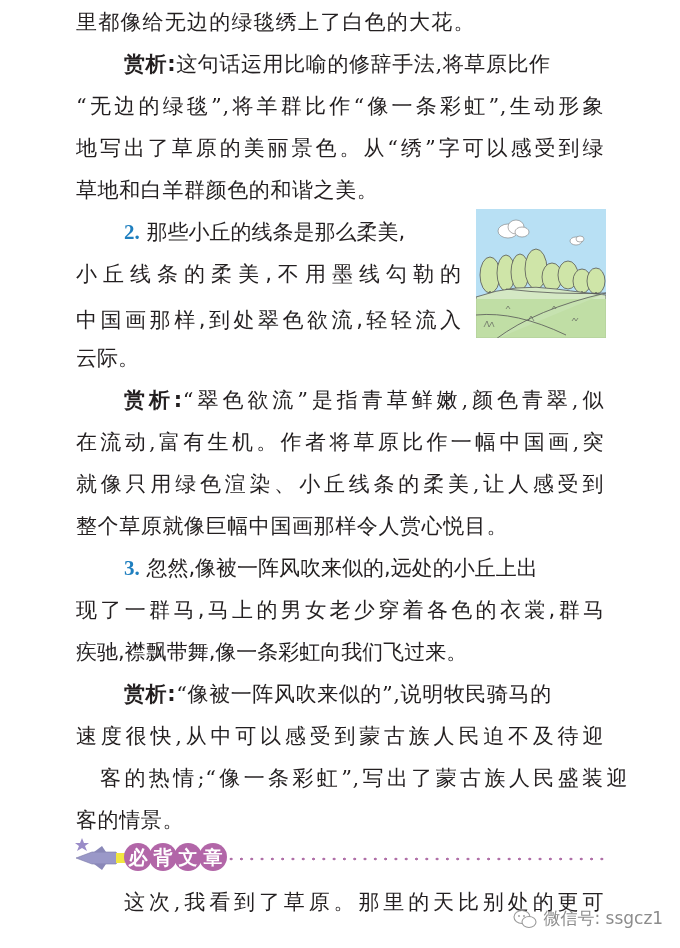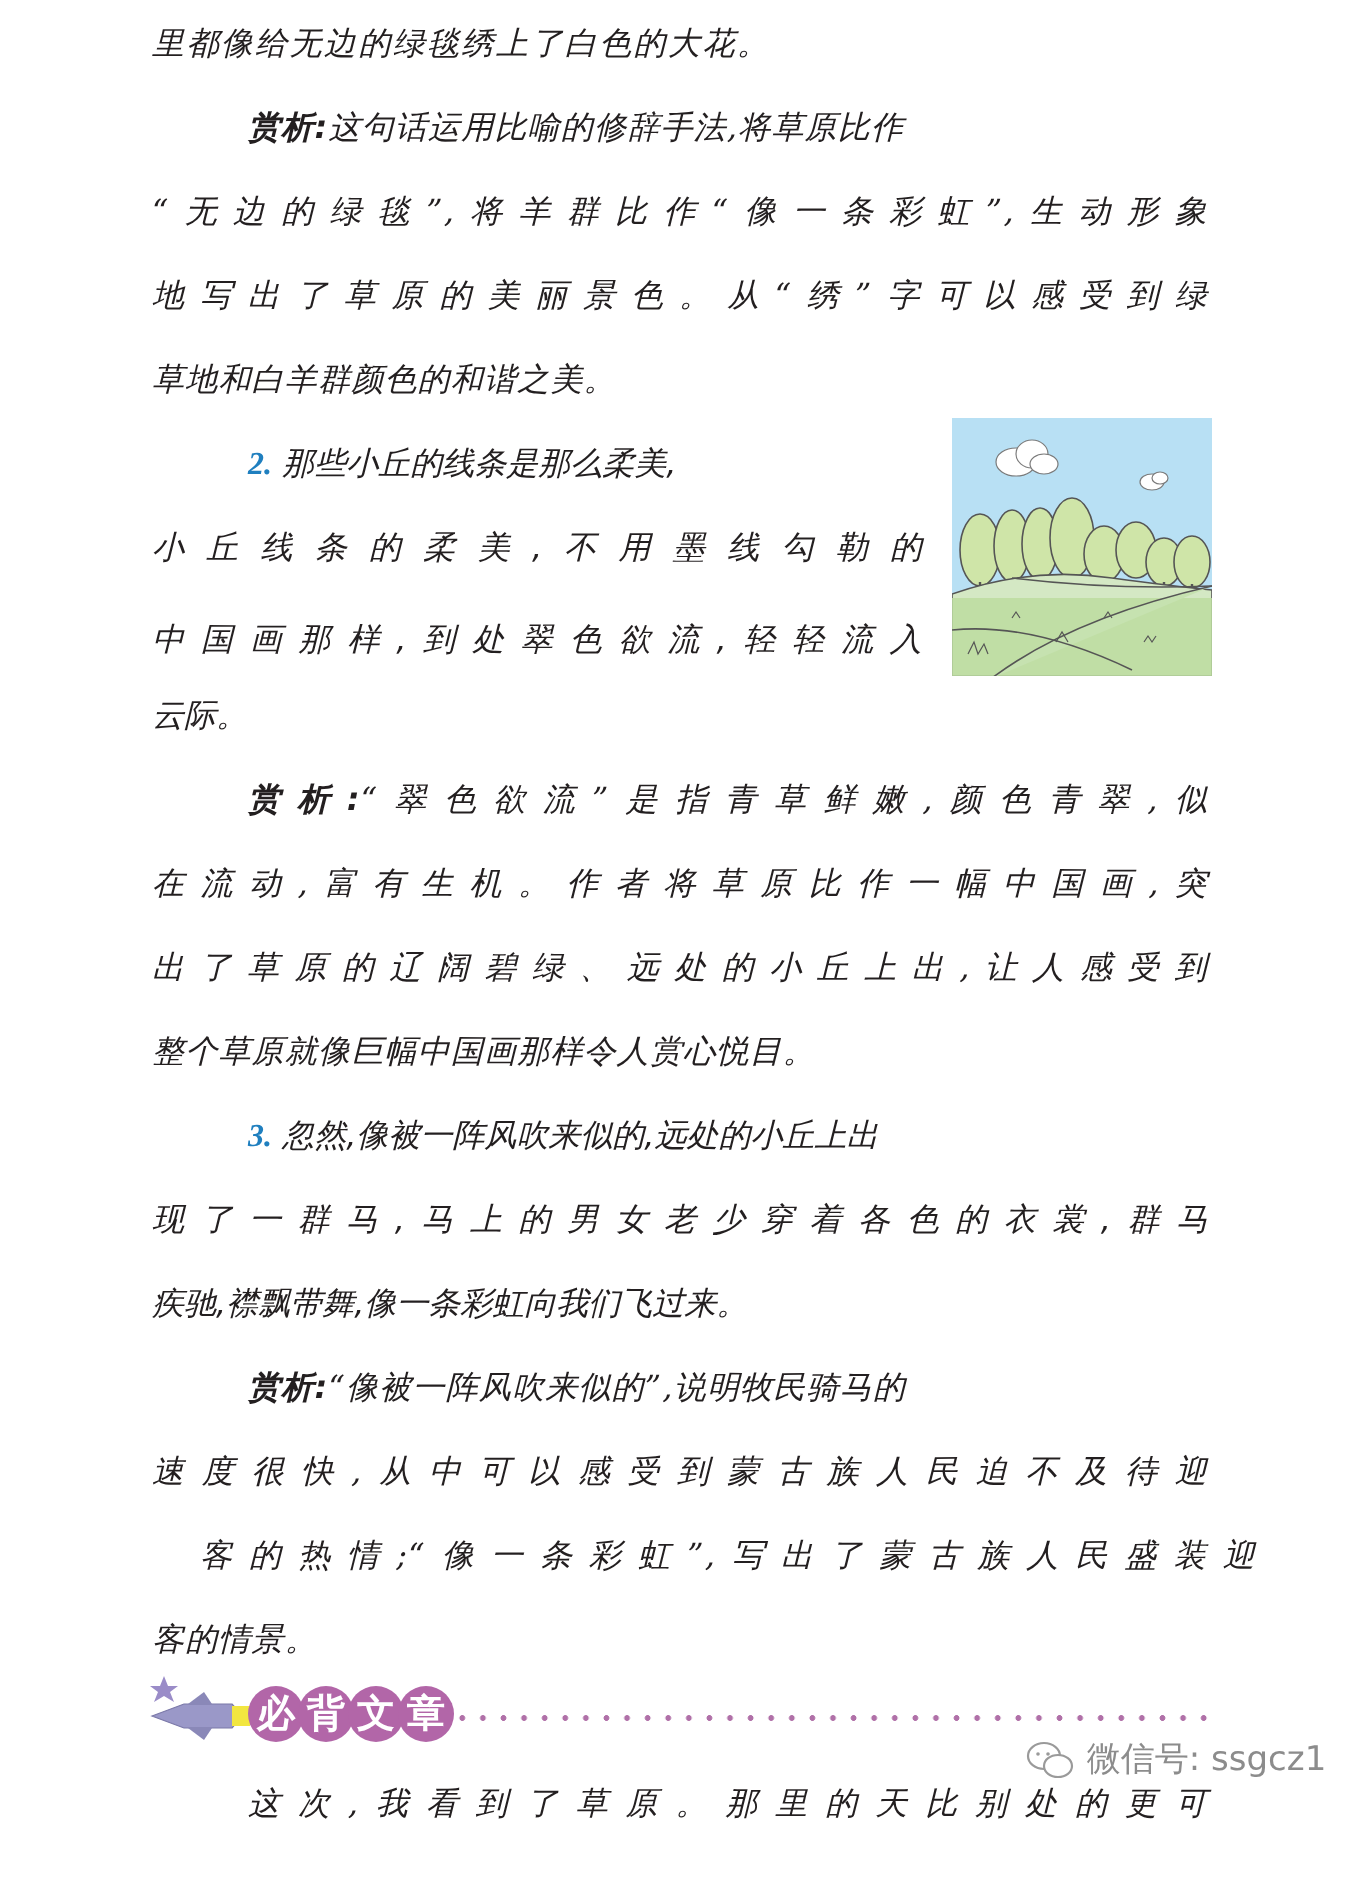--- a/index.html
+++ b/index.html
@@ -1,32 +1,32 @@
 <!DOCTYPE html>
 <html><head>
 <meta charset="utf-8">
 <style>
   html, body { margin: 0; padding: 0; background: #ffffff; }
   body { width: 680px; height: 948px; position: relative; overflow: hidden;
          font-family: "DejaVu Serif", "Liberation Serif", serif; color: #231f20; }
   .line { position: absolute; left: 76px; height: 36px; line-height: 36px;
-          font-size: 16px; white-space: nowrap; letter-spacing: 0.6px; font-style: italic; }
+          font-size: 21px; white-space: nowrap; letter-spacing: 0.6px; }
   .line.full { width: 528px; text-align: justify; text-align-last: justify; }
   .line.half { width: 385px; text-align: justify; text-align-last: justify; }
   .sans { font-family: "DejaVu Sans", "Liberation Sans", sans-serif; letter-spacing: 0px; }
   .label { font-family: "DejaVu Sans", "Liberation Sans", sans-serif; font-weight: bold; }
   .num { color: #1f7fbf; font-weight: bold; font-family: "Liberation Serif", serif; }
   .illus { position: absolute; left: 476px; top: 209px; width: 130px; height: 129px; }
   .dots { position: absolute; left: 226px; top: 857px; width: 378px; height: 4px;
           background-image: radial-gradient(circle, #b070a8 1.3px, transparent 1.6px);
           background-size: 10.3px 4px; background-repeat: repeat-x; }
   .circle { position: absolute; top: 843px; width: 28px; height: 28px; border-radius: 50%;
             background: #b266a8; color: #fff; font-size: 19px; line-height: 28px; text-align: center;
             font-family: "DejaVu Sans", "Liberation Sans", sans-serif; font-weight: bold; }
-  .watermark { position: absolute; left: 512px; top: 868px; height: 24px; line-height: 24px;
+  .watermark { position: absolute; left: 512px; top: 906px; height: 24px; line-height: 24px;
                font-family: "DejaVu Sans", "Liberation Sans", sans-serif; font-size: 17px; color: #8c8c8c; }
   .watermark svg { vertical-align: middle; }
 </style>
 </head>
 <body>
 
 <div class="line full sans" style="top:4px; width:420px; text-align:left; text-align-last:left; letter-spacing:1.2px;">里都像给无边的绿毯绣上了白色的大花。</div>
 
 <div class="line" style="top:46px; left:124px; width:480px;">
   <span class="label">赏析:</span><span>这句话运用比喻的修辞手法,将草原比作</span>
@@ -83,21 +83,21 @@
       <path d="M96 112 l2 -3 l2 3 l2 -3"></path>
       <path d="M30 100 l2 -3 l2 3"></path>
     </g>
   </svg>
 </div>
 
 <div class="line" style="top:382px; left:124px; width:480px; text-align:justify; text-align-last:justify;">
   <span class="label">赏析:</span><span>“翠色欲流”是指青草鲜嫩,颜色青翠,似</span>
 </div>
 <div class="line full" style="top:424px;">在流动,富有生机。作者将草原比作一幅中国画,突</div>
-<div class="line full" style="top:466px;">出了草原的辽阔碧绿、远处的小丘上出,让人感受到</div>
+<div class="line full" style="top:466px;">就像只用绿色渲染、小丘线条的柔美,让人感受到</div>
 <div class="line" style="top:508px;">整个草原就像巨幅中国画那样令人赏心悦目。</div>
 
 <div class="line sans" style="top:550px; left:124px; width:480px;">
   <span class="num">3.</span>&nbsp;<span>忽然,像被一阵风吹来似的,远处的小丘上出</span>
 </div>
 <div class="line full sans" style="top:592px;">现了一群马,马上的男女老少穿着各色的衣裳,群马</div>
 <div class="line sans" style="top:634px;">疾驰,襟飘带舞,像一条彩虹向我们飞过来。</div>
 
 <div class="line" style="top:676px; left:124px; width:480px;">
   <span class="label">赏析:</span><span>“像被一阵风吹来似的”,说明牧民骑马的</span>

